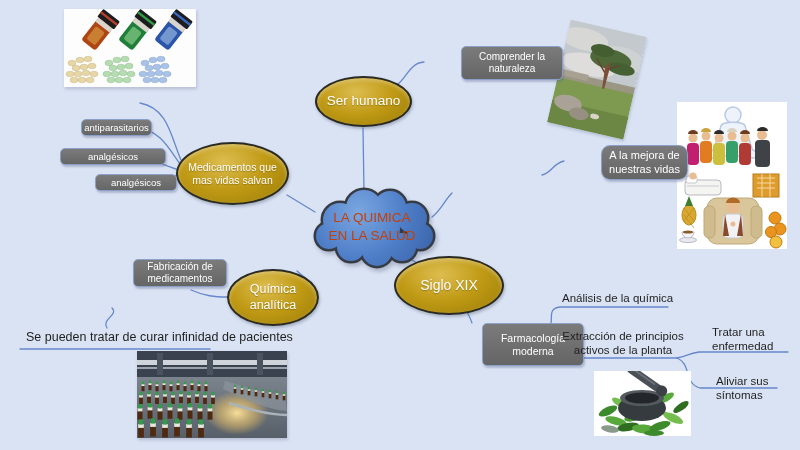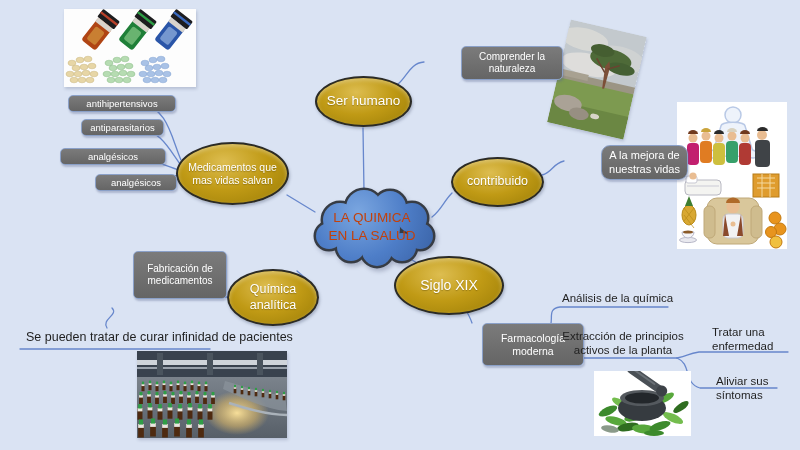--- a/index.html
+++ b/index.html
@@ -75,30 +75,28 @@
         </g>
       </defs>
       <use href="#cloudshape" fill="#373c44" stroke="#373c44" stroke-width="5"></use>
       <use href="#cloudshape" fill="url(#cg)"></use>
     </svg>
     <div class="cloud-label">LA QUIMICA EN LA SALUD</div>
   </div>
 
   <div class="node ellipse" style="left:315px; top:76px; width:97px; height:51px; font-size:13.5px;">Ser humano</div>
   <div class="node ellipse" style="left:176px; top:142px; width:113px; height:63px; font-size:10.5px; padding:0 10px;">Medicamentos que mas vidas salvan</div>
-  <div class="node ellipse" style="left:451px; top:157px; width:93px; height:50px; font-size:12.5px;">contribuido</div>
   <div class="node ellipse" style="left:227px; top:269px; width:92px; height:57px; font-size:12.5px; padding:0 14px;">Química analítica</div>
   <div class="node ellipse" style="left:394px; top:256px; width:110px; height:59px; font-size:14px;">Siglo XIX</div>
 
   <div class="node box" style="left:425px; top:46px; width:102px; height:34px; font-size:10px; padding:0 6px;">Comprender la naturaleza</div>
   <div class="node box" style="left:565px; top:145px; width:87px; height:35px; font-size:11px; padding:0 4px;border-radius:9px;">A la mejora de nuestras vidas</div>
-  <div class="node box" style="left:97px; top:251px; width:94px; height:48px; font-size:10px; padding:0 6px;">Fabricación de medicamentos</div>
+  <div class="node box" style="left:97px; top:259px; width:94px; height:28px; font-size:10px; padding:0 6px;">Fabricación de medicamentos</div>
   <div class="node box" style="left:446px; top:323px; width:102px; height:43px; font-size:10.5px; padding:16px 8px;">Farmacología moderna</div>
-  <div class="node box" style="left:32px; top:95px; width:108px; height:17px; font-size:9.5px;">antihipertensivos</div>
-  <div class="node box" style="left:45px; top:119px; width:83px; height:17px; font-size:9.5px;">antiparasitarios</div>
+  <div class="node box" style="left:45px; top:119px; width:71px; height:17px; font-size:9.5px;">antiparasitarios</div>
   <div class="node box" style="left:24px; top:148px; width:106px; height:17px; font-size:9.5px;">analgésicos</div>
   <div class="node box" style="left:59px; top:174px; width:82px; height:17px; font-size:9.5px;">analgésicos</div>
 
   <div class="free-label" style="left:557px; top:329px; width:132px; font-size:11.5px; text-align:center;">Extracción de principios activos de la planta</div>
   <div class="free-label" style="left:562px; top:291px; font-size:11.5px; white-space:nowrap;">Análisis de la química</div>
   <div class="free-label" style="left:712px; top:325px; width:68px; font-size:11.5px;">Tratar una enfermedad</div>
   <div class="free-label" style="left:716px; top:374px; width:64px; font-size:11.5px;">Aliviar sus síntomas</div>
   <div class="free-label" style="left:14px; top:330px; font-size:12.5px; white-space:nowrap;margin-left:12px;">Se pueden tratar de curar infinidad de pacientes</div>
 
   <div class="img" style="left:64px; top:9px;">

